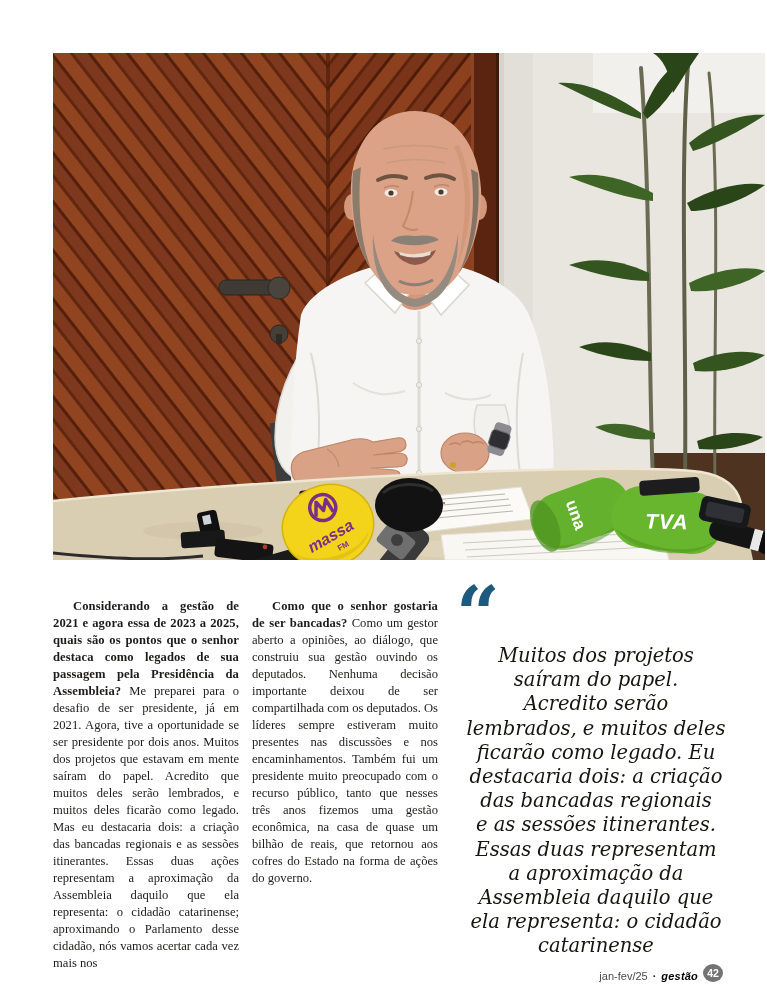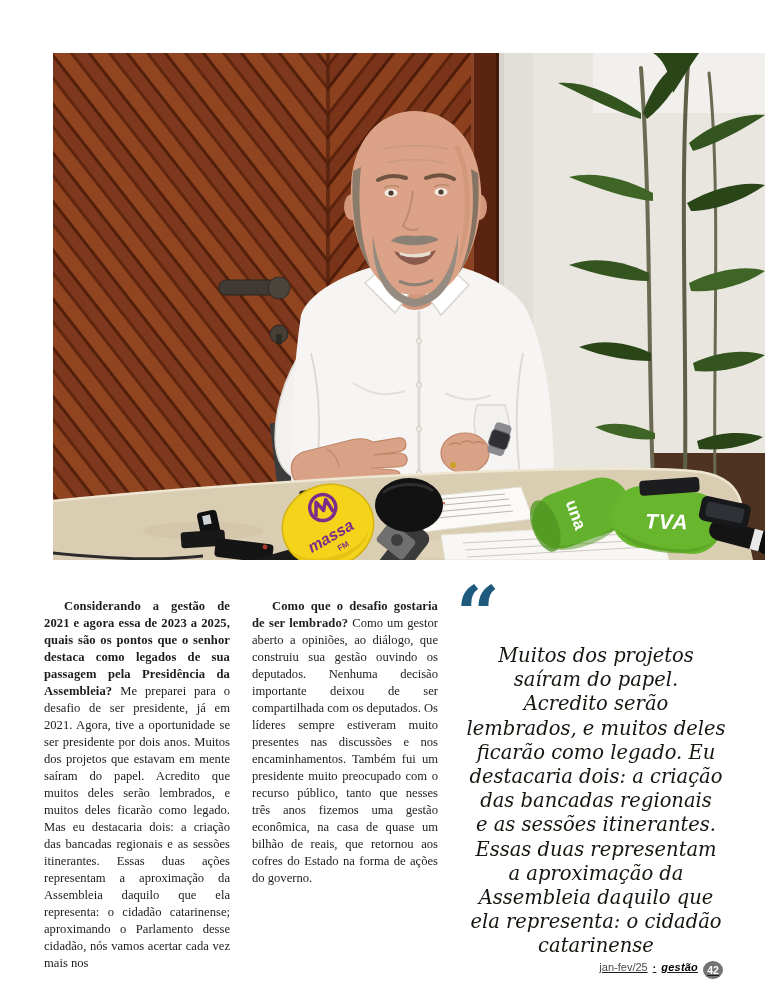--- a/index.html
+++ b/index.html
@@ -7,41 +7,41 @@
     width:767px;height:1005px;position:relative;background:#ffffff;
     font-family:"Liberation Serif", serif;color:#1e1c1a;overflow:hidden;
   }
   .photo{
     position:absolute;left:53px;top:53px;width:712px;height:507px;overflow:hidden;
     background:#e9e6e0;
   }
   .photo svg{display:block;width:100%;height:100%;}
 
   .col{position:absolute;top:598px;font-size:12.6px;line-height:17px;text-align:justify;}
-  #col1{left:44px;width:186px;}
+  #col1{left:53px;width:186px;}
   #col2{left:252px;width:186px;}
   p.qa{margin:0;text-indent:20px;}
   p.cont{margin:0 0 17px 0;}
   .q{font-weight:bold;letter-spacing:.1px;}
 
   .quote-col{position:absolute;left:456px;top:586px;width:280px;}
   .quote-mark{
     font-family:"DejaVu Serif", serif;font-weight:bold;color:#1d5a7e;
     font-size:76px;line-height:58px;height:52px;letter-spacing:-4px;
   }
   .quote-text{
     font-family:"DejaVu Serif", serif;font-style:italic;
     font-size:19.5px;line-height:24.2px;color:#17150f;
     white-space:pre-line;margin-top:6px;text-align:center;
   }
 
   .footer{
     position:absolute;top:961px;right:44px;height:21px;
-    display:flex;align-items:flex-start;gap:5px;
-    font-family:"Liberation Sans", sans-serif;font-size:11px;text-decoration:underline;
+    display:flex;align-items:flex-end;gap:5px;
+    font-family:"Liberation Sans", sans-serif;font-size:11px;
   }
   .footer .issue{color:#4a4a4a;}
   .footer .sep{color:#111;font-weight:bold;}
   .footer .mag{color:#000;font-weight:bold;font-style:italic;letter-spacing:.2px;}
   .page-circle{
     width:20px;height:18px;border-radius:50%;background:#737373;color:#fff;
     display:flex;align-items:center;justify-content:center;
     font-size:10.5px;font-weight:bold;
   }
 </style>
@@ -272,21 +272,21 @@
 
 <div class="col" id="col1">
   <p class="qa">
     <span class="q">Considerando a gestão de 2021 e agora essa de 2023 a 2025, quais são os pontos que o senhor destaca como legados de sua passagem pela Presidência da Assembleia?</span>
     <span>Me preparei para o desafio de ser presidente, já em 2021. Agora, tive a oportunidade se ser presidente por dois anos. Muitos dos projetos que estavam em mente saíram do papel. Acredito que muitos deles serão lembrados, e muitos deles ficarão como legado. Mas eu destacaria dois: a criação das bancadas regionais e as sessões itinerantes. Essas duas ações representam a aproximação da Assembleia daquilo que ela representa: o cidadão catarinense; aproximando o Parlamento desse cidadão, nós vamos acertar cada vez mais nos</span>
   </p>
 </div>
 
 <div class="col" id="col2">
   <p class="qa">
-    <span class="q">Como que o desafio gostaria de ser lembrado?</span>
+    <span class="q">Como que o senhor gostaria de ser bancadas?</span>
     <span>Como um gestor aberto a opiniões, ao diálogo, que construiu sua gestão ouvindo os deputados. Nenhuma decisão importante deixou de ser compartilhada com os deputados. Os líderes sempre estiveram muito presentes nas discussões e nos encaminhamentos. Também fui um presidente muito preocupado com o recurso público, tanto que nesses três anos fizemos uma gestão econômica, na casa de quase um bilhão de reais, que retornou aos cofres do Estado na forma de ações do governo.</span>
   </p>
 </div>
 
 <div class="quote-col">
   <div class="quote-mark">“</div>
   <div class="quote-text">Muitos dos projetos
 saíram do papel.
 Acredito serão
 lembrados, e muitos deles

